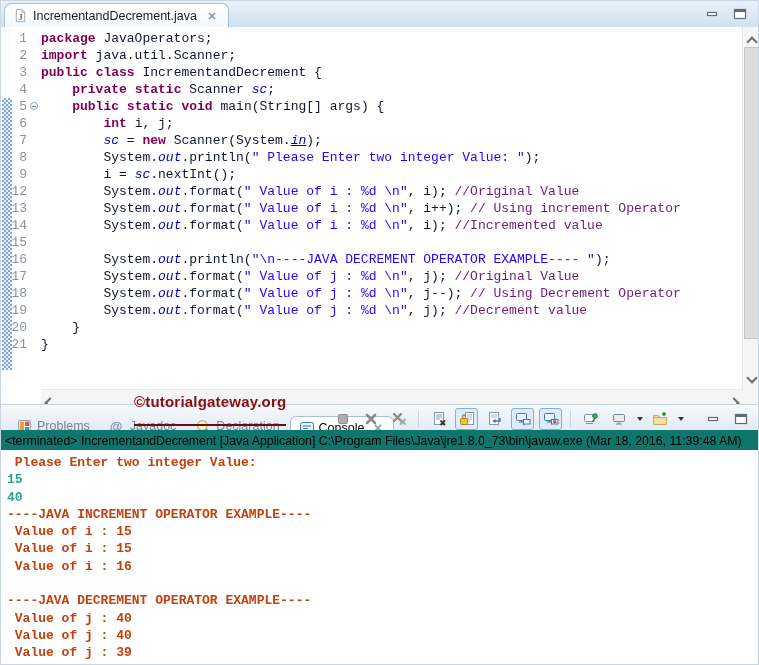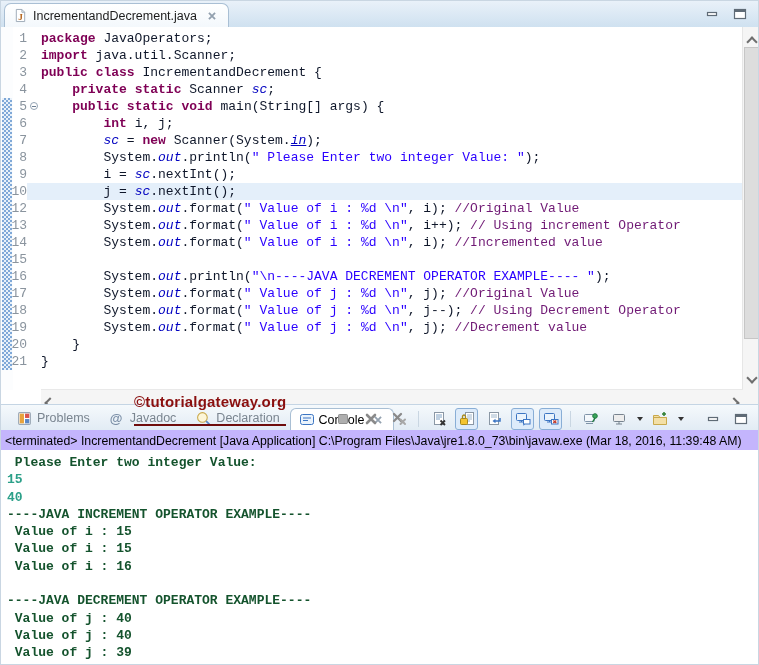--- a/index.html
+++ b/index.html
@@ -54,45 +54,45 @@
 
   
   .watermark{position:absolute;left:133px;top:392px;z-index:60;
              font-size:15px;font-weight:bold;color:#8A0F0F;
              border-bottom:2.5px solid #6E0C0C;padding-bottom:14px;letter-spacing:.2px;}
 
   
   .cheader{position:absolute;top:403px;left:0;right:0;height:26px;
            background:linear-gradient(#F5F9FC,#E1EBF4);
            border-top:1px solid #C5D5E4;}
-  .ctabs{position:absolute;left:6px;top:0;height:26px;display:flex;align-items:center;}
+  .ctabs{position:absolute;left:6px;top:8px;height:26px;display:flex;align-items:center;}
   .ctab{display:flex;align-items:center;gap:5px;padding:0 10px;height:26px;
         font-size:12.5px;color:#7A8590;}
   .ctab.active{background:#FFFFFF;border:1px solid #A9BFD4;border-bottom:none;
                border-radius:6px 6px 0 0;color:#000;height:23px;margin-top:3px;padding:0 8px;}
   .ctab .icon{width:15px;height:15px;display:inline-block;}
   .at{font-size:13px;color:#7A8EA6;font-weight:bold;}
   .tclose{width:14px;height:14px;display:inline-block;margin-left:2px;}
 
   .toolbar{position:absolute;right:6px;top:3px;display:flex;align-items:center;gap:5px;}
   .tbtn{width:21px;height:20px;display:flex;align-items:center;justify-content:center;border:1px solid transparent;border-radius:3px;}
   .tbtn .icon{width:16px;height:16px;display:inline-block;}
   .tbtn.toggled{background:#DDEBFA;border-color:#89AED6;}
   .sep{width:1px;height:16px;background:#C9D6E2;margin:0 3px;}
   .dd{width:0;height:0;border-left:3.5px solid transparent;border-right:3.5px solid transparent;
       border-top:4px solid #333;margin-left:2px;}
   .mgap{margin-left:12px;}
 
   
-  .statusline{position:absolute;top:429px;left:0;right:0;height:20px;background:#c4b5fd;
+  .statusline{position:absolute;top:429px;left:0;right:0;height:20px;background:#0f766e;
               font-size:12.3px;color:#000;padding:4px 0 0 4px;box-sizing:border-box;white-space:nowrap;}
   .consoleout{position:absolute;top:449px;left:0;right:0;bottom:0;background:#fff;
               font-family:"Liberation Mono",monospace;font-size:13px;font-weight:bold;
               line-height:17.3px;padding:4px 0 0 6px;white-space:pre;}
-  .cline{color:#14532d;}
+  .cline{color:#c2410c;}
   .cline.stdin{color:#2CA089;}
 </style>
 </head>
 <body>
 
 <div class="screen">
 
   <div class="etabbar">
     <div class="etab">
       <span class="icon" style="width:13px;height:15px;display:inline-block"><svg viewBox="0 0 14 16" width="13" height="15">
@@ -161,25 +161,20 @@
         <div class="line">
           <span class="ln">8</span>
           <span class="foldcol"></span>
           <span class="codebody"><span class="s-p">        System.</span><span class="s-f">out</span><span class="s-p">.println(</span><span class="s-s">" Please Enter two integer Value: "</span><span class="s-p">);</span></span>
         </div>
         <div class="line">
           <span class="ln">9</span>
           <span class="foldcol"></span>
           <span class="codebody"><span class="s-p">        i = </span><span class="s-f">sc</span><span class="s-p">.nextInt();</span></span>
         </div>
-        <div class="line current">
-          <span class="ln">10</span>
-          <span class="foldcol"></span>
-          <span class="codebody"><span class="s-p">        j = </span><span class="s-f">sc</span><span class="s-p">.nextInt();</span></span>
-        </div>
         <div class="line">
           <span class="ln">12</span>
           <span class="foldcol"></span>
           <span class="codebody"><span class="s-p">        System.</span><span class="s-f">out</span><span class="s-p">.format(</span><span class="s-s">" Value of i : %d \n"</span><span class="s-p">, i); </span><span class="s-c">//Original Value</span></span>
         </div>
         <div class="line">
           <span class="ln">13</span>
           <span class="foldcol"></span>
           <span class="codebody"><span class="s-p">        System.</span><span class="s-f">out</span><span class="s-p">.format(</span><span class="s-s">" Value of i : %d \n"</span><span class="s-p">, i++); </span><span class="s-c">// Using increment Operator</span></span>
         </div>

